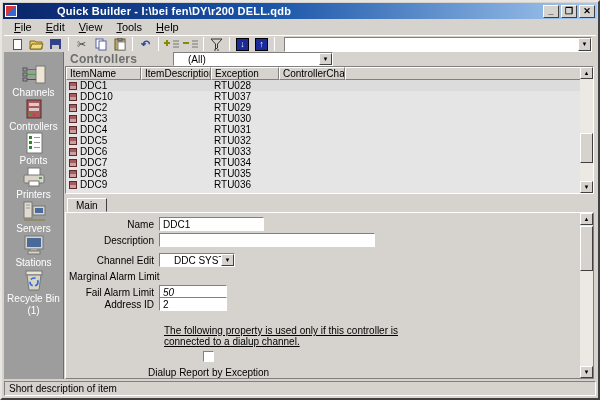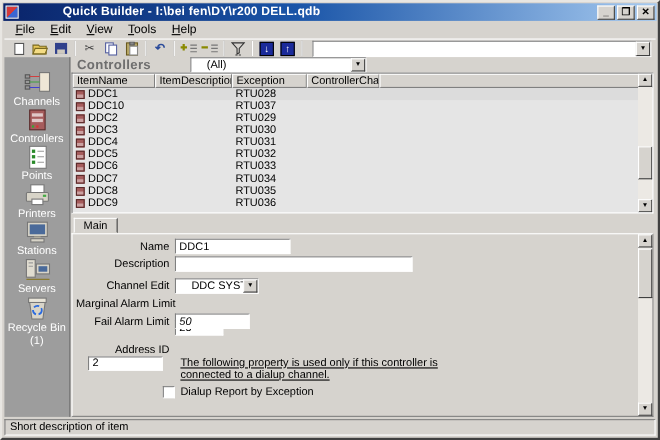--- a/index.html
+++ b/index.html
@@ -84,21 +84,21 @@
   .tabstrip { position:absolute; left:0; top:146px; right:2px; height:14px; }
   .tab { position:absolute; left:2px; bottom:0; height:14px; padding:0 8px; background:#d6d3ce;
     border:1px solid; border-color:#fff #404040 #d6d3ce #fff; font-size:10px; line-height:13px; }
   .form-panel { position:absolute; left:0; top:160px; right:2px; bottom:0;
     border:1px solid; border-color:#fff #808080 #808080 #fff; background:#d6d3ce; }
   .frow { position:absolute; display:flex; align-items:center; height:14px; left:3px; }
   .flabel { width:90px; text-align:right; padding-right:5px; font-size:10px; white-space:nowrap; }
   .field { height:14px; background:#fff; border:1px solid; border-color:#808080 #fff #fff #808080;
     font-family:"Liberation Sans",sans-serif; font-size:10px; padding:0 3px; }
   .note { position:absolute; left:98px; font-size:10px; line-height:11px; color:#000;text-decoration:underline; }
-  .cbrow { position:absolute; left:82px; display:flex; align-items:center; gap:5px; }
+  .cbrow { position:absolute; left:82px; display:flex; align-items:center; gap:5px;flex-direction:column; }
   .checkbox { width:11px; height:11px; background:#fff; border:1px solid;
     border-color:#808080 #fff #fff #808080; }
   .cb-label { font-size:10px; }
 
   
   .statusbar { position:absolute; left:2px; right:2px; bottom:2px; height:15px;
     border:1px solid; border-color:#808080 #fff #fff #808080;
     display:flex; align-items:center; padding:0 4px; font-size:10px; background:#d6d3ce; }
 
   svg { display:block; }
@@ -233,36 +233,36 @@
       <svg width="26" height="22">
         <rect x="7" y="2" width="12" height="8" fill="#fff" stroke="#777"></rect>
         <rect x="3" y="9" width="20" height="8" rx="1" fill="#d8d4c8" stroke="#777"></rect>
         <rect x="18" y="11" width="3" height="2" fill="#4a4"></rect>
         <rect x="8" y="15" width="10" height="5" fill="#fff" stroke="#777"></rect>
       </svg>
       <div class="side-label">Printers</div>
     </div>
     <div class="side-item">
       <svg width="26" height="22">
-        <rect x="4" y="2" width="18" height="13" fill="#d8d4c8" stroke="#777"></rect>
-        <rect x="6" y="4" width="14" height="9" fill="#4a6a9a"></rect>
-        <rect x="10" y="15" width="6" height="2" fill="#b0ac9e"></rect>
-        <rect x="7" y="17" width="12" height="3" fill="#d8d4c8" stroke="#777"></rect>
-      </svg>
-      <div class="side-label">Stations</div>
-    </div>
-    <div class="side-item">
-      <svg width="26" height="22">
         <rect x="3" y="2" width="8" height="16" fill="#e0dcd0" stroke="#777"></rect>
         <path d="M5 5 h4 M5 8 h4" stroke="#999"></path>
         <rect x="12" y="6" width="12" height="9" fill="#d8d4c8" stroke="#777"></rect>
         <rect x="14" y="8" width="8" height="5" fill="#4a6a9a"></rect>
         <path d="M3 20 h21" stroke="#8a7a30"></path>
       </svg>
       <div class="side-label">Servers</div>
+    </div>
+    <div class="side-item">
+      <svg width="26" height="22">
+        <rect x="4" y="2" width="18" height="13" fill="#d8d4c8" stroke="#777"></rect>
+        <rect x="6" y="4" width="14" height="9" fill="#4a6a9a"></rect>
+        <rect x="10" y="15" width="6" height="2" fill="#b0ac9e"></rect>
+        <rect x="7" y="17" width="12" height="3" fill="#d8d4c8" stroke="#777"></rect>
+      </svg>
+      <div class="side-label">Stations</div>
     </div>
     <div class="side-item">
       <svg width="26" height="24">
         <rect x="5" y="3" width="16" height="4" fill="#e8e4d8" stroke="#777"></rect>
         <path d="M6 7 L8 22 H18 L20 7 Z" fill="#d8d4c8" stroke="#777"></path>
         <circle cx="13" cy="14" r="4" fill="none" stroke="#2a6adf" stroke-width="1.6" stroke-dasharray="5 2.5"></circle>
       </svg>
       <div class="side-label">Recycle Bin</div>
       <div class="side-label">(1)</div>
     </div>
@@ -406,21 +406,21 @@
         </span>
       </div>
       <div class="frow" style="top:56px;">
         <span class="flabel">Marginal Alarm Limit</span>
         <input class="field" style="width: 44px; margin-top: 44px;" value="25">
       </div>
       <div class="frow" style="top:72px;">
         <span class="flabel">Fail Alarm Limit</span>
         <input class="field" style="width: 68px; font-style: italic;" value="50">
       </div>
-      <div class="frow" style="top:100px;flex-direction:column;">
+      <div class="frow" style="top:84px;">
         <span class="flabel">Address ID</span>
         <input class="field" style="width: 68px;" value="2">
       </div>
 
       <div class="note" style="top:112px;">The following property is used only if this controller is</div>
       <div class="note" style="top:123px;">connected to a dialup channel.</div>
 
       <div class="cbrow" style="top:138px;">
         <span class="checkbox"></span>
         <span class="cb-label">Dialup Report by Exception</span>

